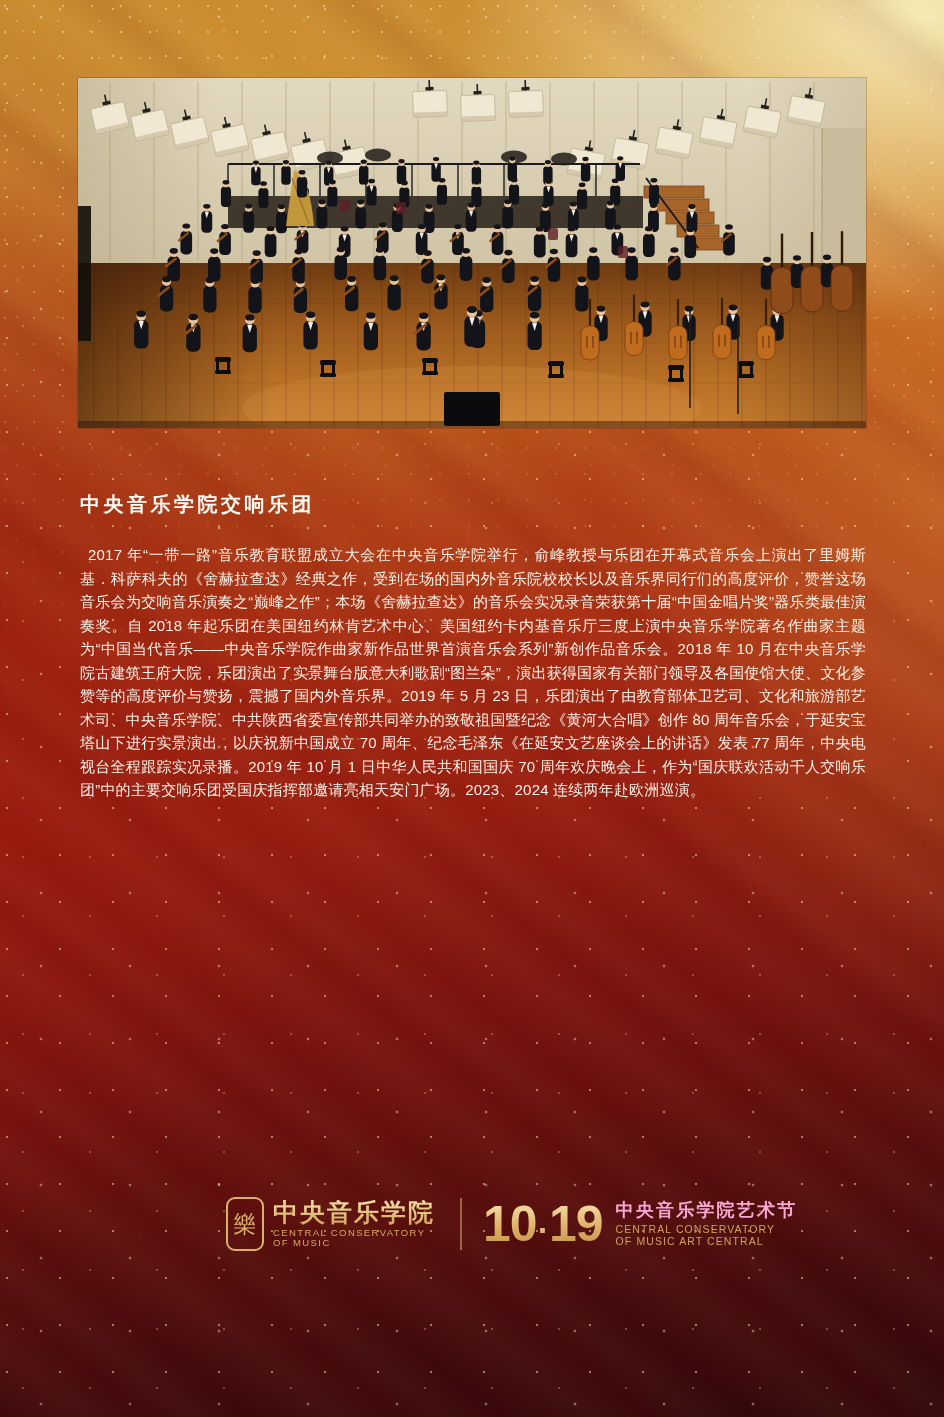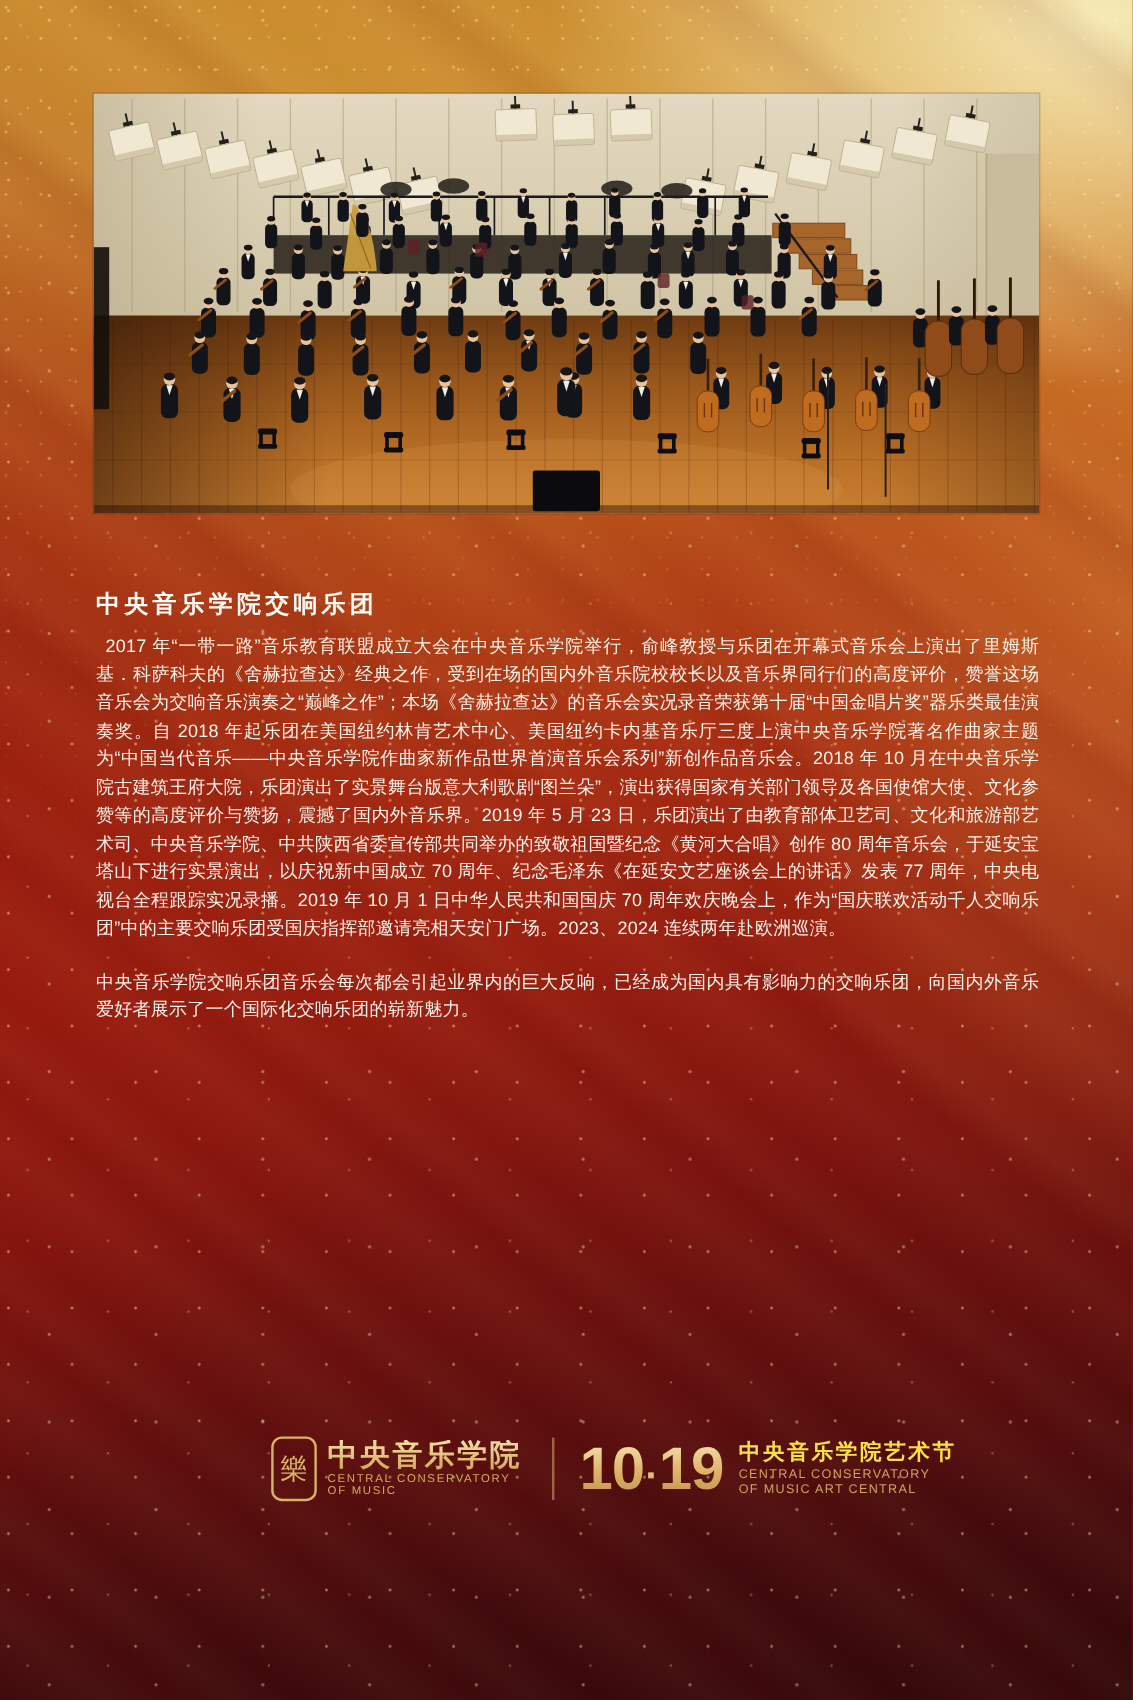--- a/index.html
+++ b/index.html
@@ -41,21 +41,21 @@
   }
   
   .photo{
     position:absolute;left:78px;top:78px;width:788px;height:350px;
     box-shadow:0 0 0 1px rgba(90,40,10,.25);
   }
   .photo svg{display:block;width:788px;height:350px;}
   
   .content{position:absolute;left:80px;top:492px;width:786px;color:#f7f2e8;}
   .content h1{
-    margin:0 0 11px 0;font-size:20px;line-height:24px;font-weight:700;
+    margin:0 0 27px 0;font-size:20px;line-height:24px;font-weight:700;
     letter-spacing:3.5px;color:#fdfbf6;
   }
   .content p{
     margin:0 0 21px 0;font-size:15px;line-height:23.5px;
     text-align:justify;letter-spacing:.2px;
   }
   .content p.indent{text-indent:8px;}
   
   .footer{
     position:absolute;left:226px;top:1196px;height:56px;
@@ -82,21 +82,21 @@
   .festdate .num{
     background:linear-gradient(180deg,#f7e5af 0%,#dfb269 55%,#c2924a 100%);
     -webkit-background-clip:text;background-clip:text;color:transparent;
   }
   .festdate .dot{
     font-size:34px;line-height:34px;margin:0 1px;transform:translateY(-2px);
     background:linear-gradient(180deg,#f7e5af,#c2924a);
     -webkit-background-clip:text;background-clip:text;color:transparent;
   }
   .fest-text{margin-left:13px;flex:0 0 auto;}
-  .fest-cn{font-size:18px;font-weight:700;letter-spacing:2.2px;line-height:19px;color:#fde047;text-align:right;}
+  .fest-cn{font-size:18px;font-weight:700;letter-spacing:2.2px;line-height:19px;color:#f9a8d4;text-align:right;}
   .fest-en{font-size:10.5px;letter-spacing:1.1px;line-height:12px;color:#cda45e;margin-top:3px;}
 </style>
 </head>
 <body>
 
 <div class="bg bg-base"></div>
 <div class="bg bg-satin"></div>
 <div class="bg bg-sparkle"></div>
 <div class="bg bg-dust"></div>
 
@@ -714,21 +714,20 @@
         <circle cx="394.0" cy="234.0" r="5.2" fill="#e7c49c"></circle>
         <ellipse cx="394.0" cy="231.5" rx="5.1" ry="3.4" fill="#15151a"></ellipse>
         <path d="M391.2,239.3 L396.8,239.3 L394.0,248.2 Z" fill="#efece2"></path>
       </g>
   </svg>
 </figure>
 
 <article class="content">
   <h1>中央音乐学院交响乐团</h1>
   <p class="indent">2017 年“一带一路”音乐教育联盟成立大会在中央音乐学院举行，俞峰教授与乐团在开幕式音乐会上演出了里姆斯基．科萨科夫的《舍赫拉查达》经典之作，受到在场的国内外音乐院校校长以及音乐界同行们的高度评价，赞誉这场音乐会为交响音乐演奏之“巅峰之作”；本场《舍赫拉查达》的音乐会实况录音荣获第十届“中国金唱片奖”器乐类最佳演奏奖。自 2018 年起乐团在美国纽约林肯艺术中心、美国纽约卡内基音乐厅三度上演中央音乐学院著名作曲家主题为“中国当代音乐——中央音乐学院作曲家新作品世界首演音乐会系列”新创作品音乐会。2018 年 10 月在中央音乐学院古建筑王府大院，乐团演出了实景舞台版意大利歌剧“图兰朵”，演出获得国家有关部门领导及各国使馆大使、文化参赞等的高度评价与赞扬，震撼了国内外音乐界。2019 年 5 月 23 日，乐团演出了由教育部体卫艺司、文化和旅游部艺术司、中央音乐学院、中共陕西省委宣传部共同举办的致敬祖国暨纪念《黄河大合唱》创作 80 周年音乐会，于延安宝塔山下进行实景演出，以庆祝新中国成立 70 周年、纪念毛泽东《在延安文艺座谈会上的讲话》发表 77 周年，中央电视台全程跟踪实况录播。2019 年 10 月 1 日中华人民共和国国庆 70 周年欢庆晚会上，作为“国庆联欢活动千人交响乐团”中的主要交响乐团受国庆指挥部邀请亮相天安门广场。2023、2024 连续两年赴欧洲巡演。</p>
-  <p>中央音乐学院交响乐团音乐会每次都会引起业界内的巨大反响，已经成为国内具有影响力的交响乐团，向国内外音乐爱好者展示了一个国际化交响乐团的崭新魅力。</p>
 </article>
 
 <footer class="footer">
   <div class="seal">
     <span>樂</span>
   </div>
   <div class="ccom-text">
     <div class="ccom-cn">中央音乐学院</div>
     <div class="ccom-en">
       <div>CENTRAL CONSERVATORY</div>

